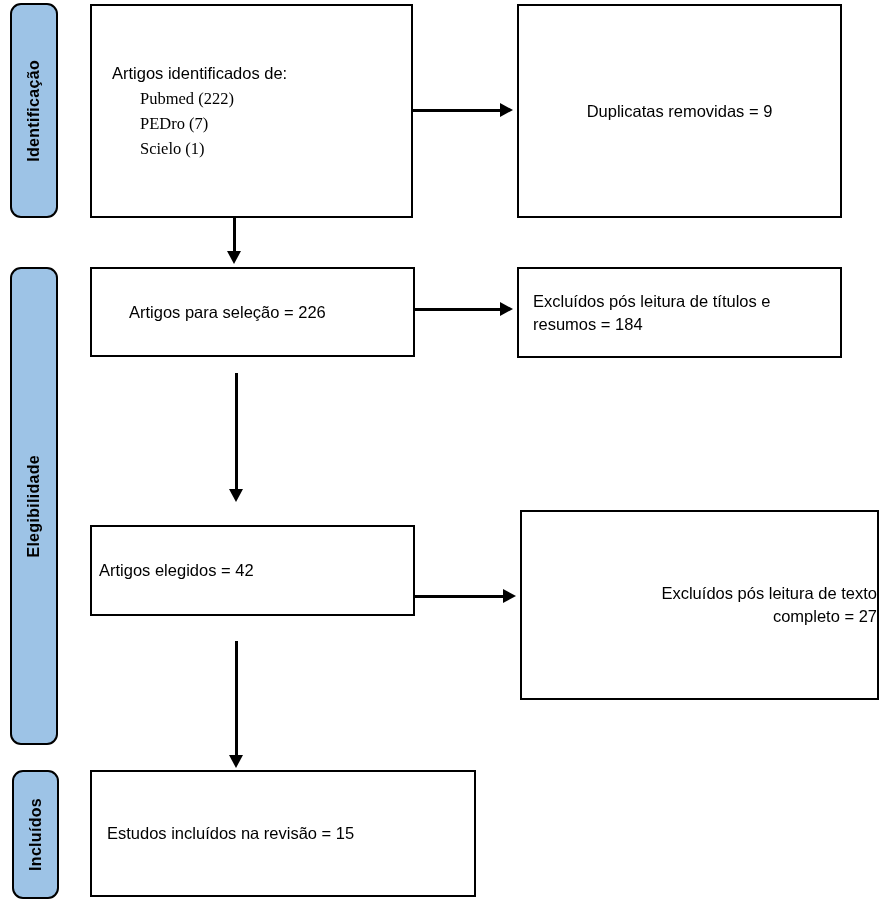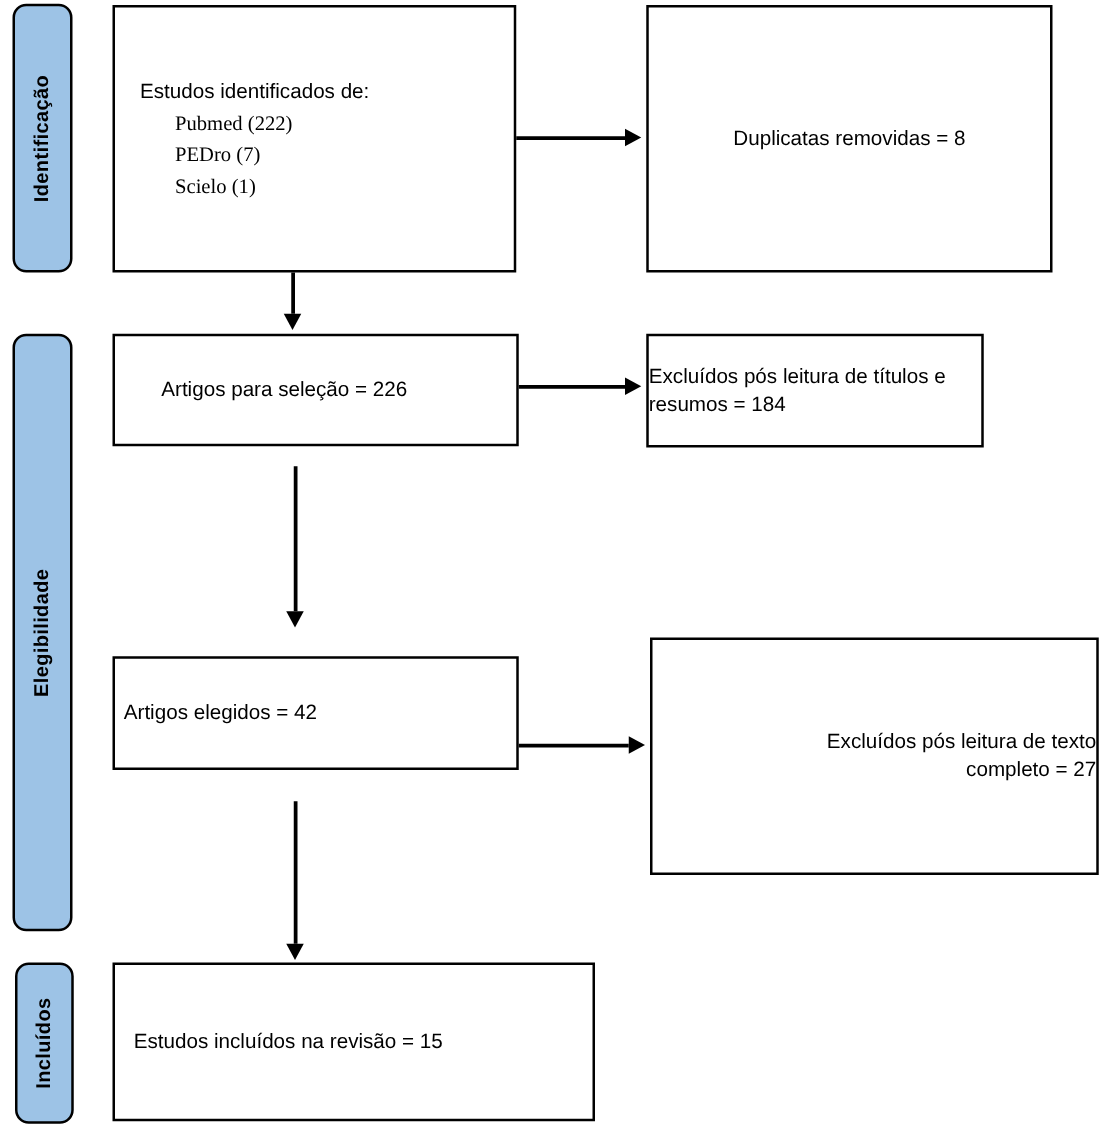--- a/index.html
+++ b/index.html
@@ -48,21 +48,21 @@
     box-sizing: border-box;
     display: flex;
     flex-direction: column;
     justify-content: center;
     line-height: 23px;
   }
   #box-identified       { left: 90px;  top: 4px;   width: 323px; height: 214px; padding-left: 20px; line-height: 25px; }
   #box-identified .src  { padding-left: 28px; font-family: Liberation Serif, serif; }
   #box-duplicates       { left: 517px; top: 4px;   width: 325px; height: 214px; align-items: center; text-align: center; }
   #box-screening        { left: 90px;  top: 267px; width: 325px; height: 90px;  padding-left: 37px; }
-  #box-excluded-titles  { left: 517px; top: 267px; width: 270px; height: 91px;  }
+  #box-excluded-titles  { left: 517px; top: 267px; width: 325px; height: 91px;  padding-left: 14px; }
   #box-eligible         { left: 90px;  top: 525px; width: 325px; height: 91px;  padding-left: 7px; }
   #box-excluded-fulltext{ left: 520px; top: 510px; width: 359px; height: 190px; padding-left: 45px; align-items: flex-end; }
   #box-included         { left: 90px;  top: 770px; width: 386px; height: 127px; padding-left: 15px; }
 
   
   .vline { position: absolute; width: 3px; background: #000000; }
   .hline { position: absolute; height: 3px; background: #000000; }
   .head-down {
     position: absolute; width: 0; height: 0;
     border-left: 7px solid transparent;
@@ -103,28 +103,28 @@
     <span class="stage-label">Identificação</span>
   </div>
   <div class="stage" id="stage-elegibilidade">
     <span class="stage-label">Elegibilidade</span>
   </div>
   <div class="stage" id="stage-incluidos">
     <span class="stage-label">Incluídos</span>
   </div>
 
   <div class="fbox" id="box-identified">
-    <div>Estudos identificados de:</div>
+    <div>Artigos identificados de:</div>
     <div class="src">Pubmed (222)</div>
     <div class="src">PEDro (7)</div>
     <div class="src">Scielo (1)</div>
   </div>
 
   <div class="fbox" id="box-duplicates">
-    <div>Duplicatas removidas = 8</div>
+    <div>Duplicatas removidas = 9</div>
   </div>
 
   <div class="fbox" id="box-screening">
     <div>Artigos para seleção = 226</div>
   </div>
 
   <div class="fbox" id="box-excluded-titles">
     <div>Excluídos pós leitura de títulos e</div>
     <div>resumos = 184</div>
   </div>

